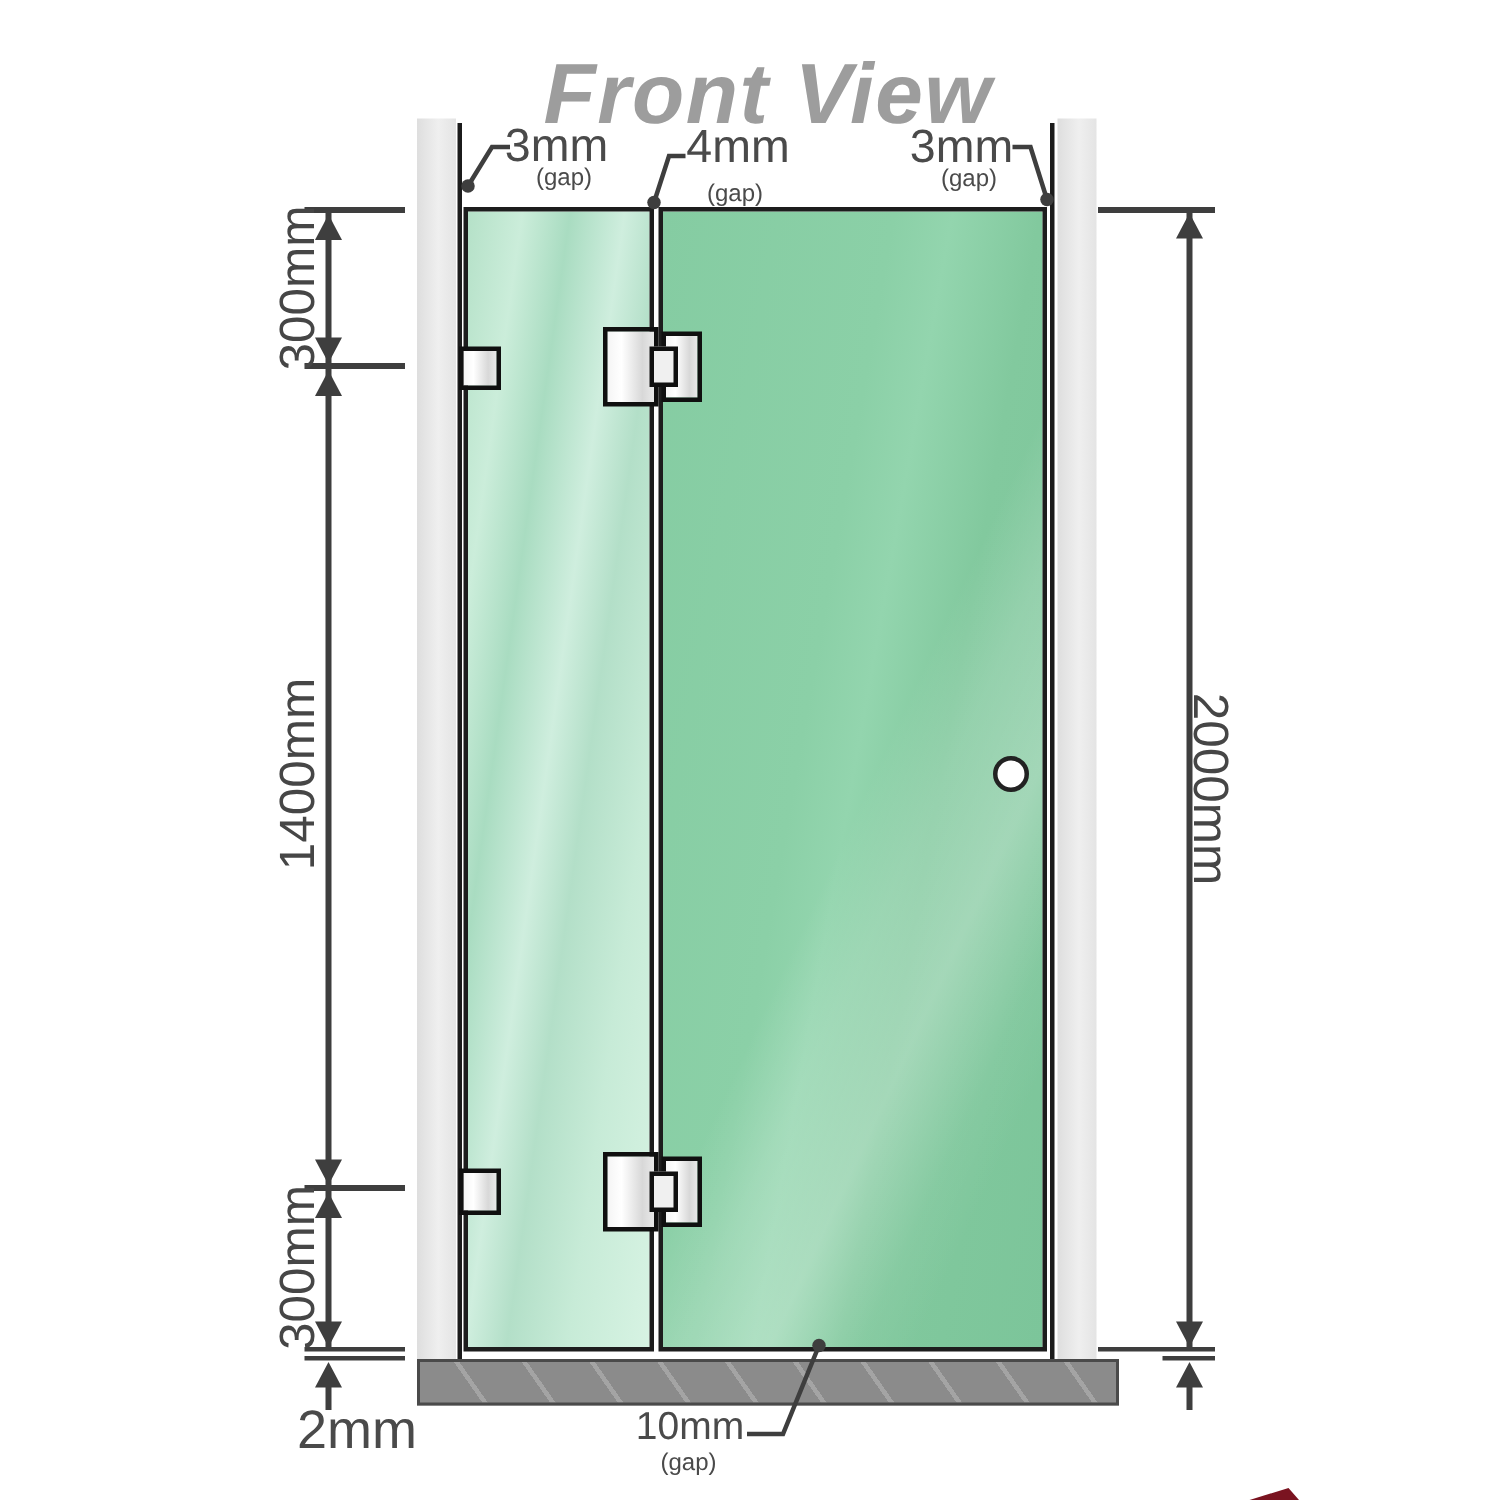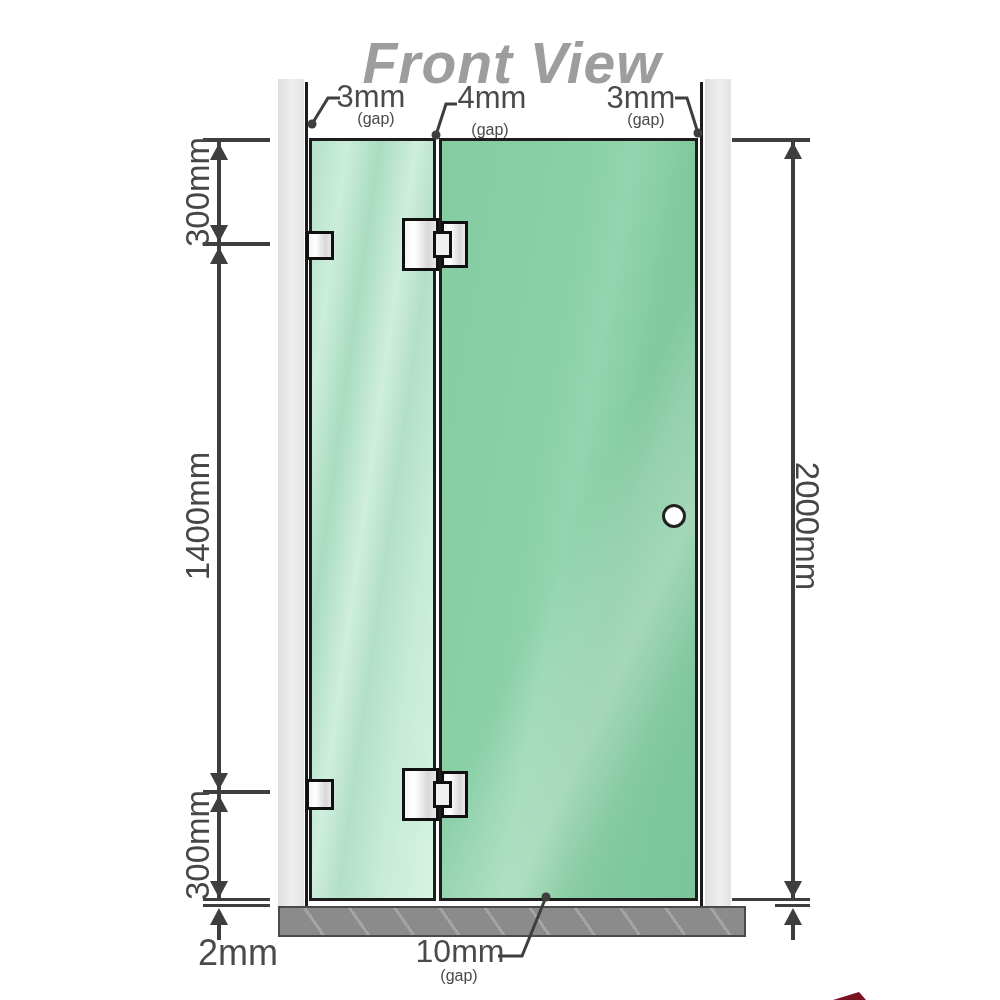--- a/index.html
+++ b/index.html
@@ -76,21 +76,21 @@
     font-size:33px;color:#464646;white-space:nowrap;}
   .vlabel-r{position:absolute;transform:translate(-50%,-50%) rotate(90deg);
     font-size:33px;color:#464646;white-space:nowrap;}
   .glabel{position:absolute;transform:translate(-50%,-50%);
     font-size:31px;color:#4a4a4a;white-space:nowrap;}
   .gsub{position:absolute;transform:translate(-50%,-50%);
     font-size:16px;color:#4a4a4a;white-space:nowrap;}
   .blabel{position:absolute;transform:translate(-50%,-50%);
     font-size:36px;color:#4a4a4a;white-space:nowrap;}
   .blabel10{position:absolute;transform:translate(-50%,-50%);
-    font-size:32px;color:#4a4a4a;white-space:nowrap;}
+    font-size:26px;color:#4a4a4a;white-space:nowrap;}
 
   svg.overlay{position:absolute;left:0;top:0;}
 </style>
 </head>
 <body>
 
 <div id="stage">
 
   <div class="title">Front View</div>
 

